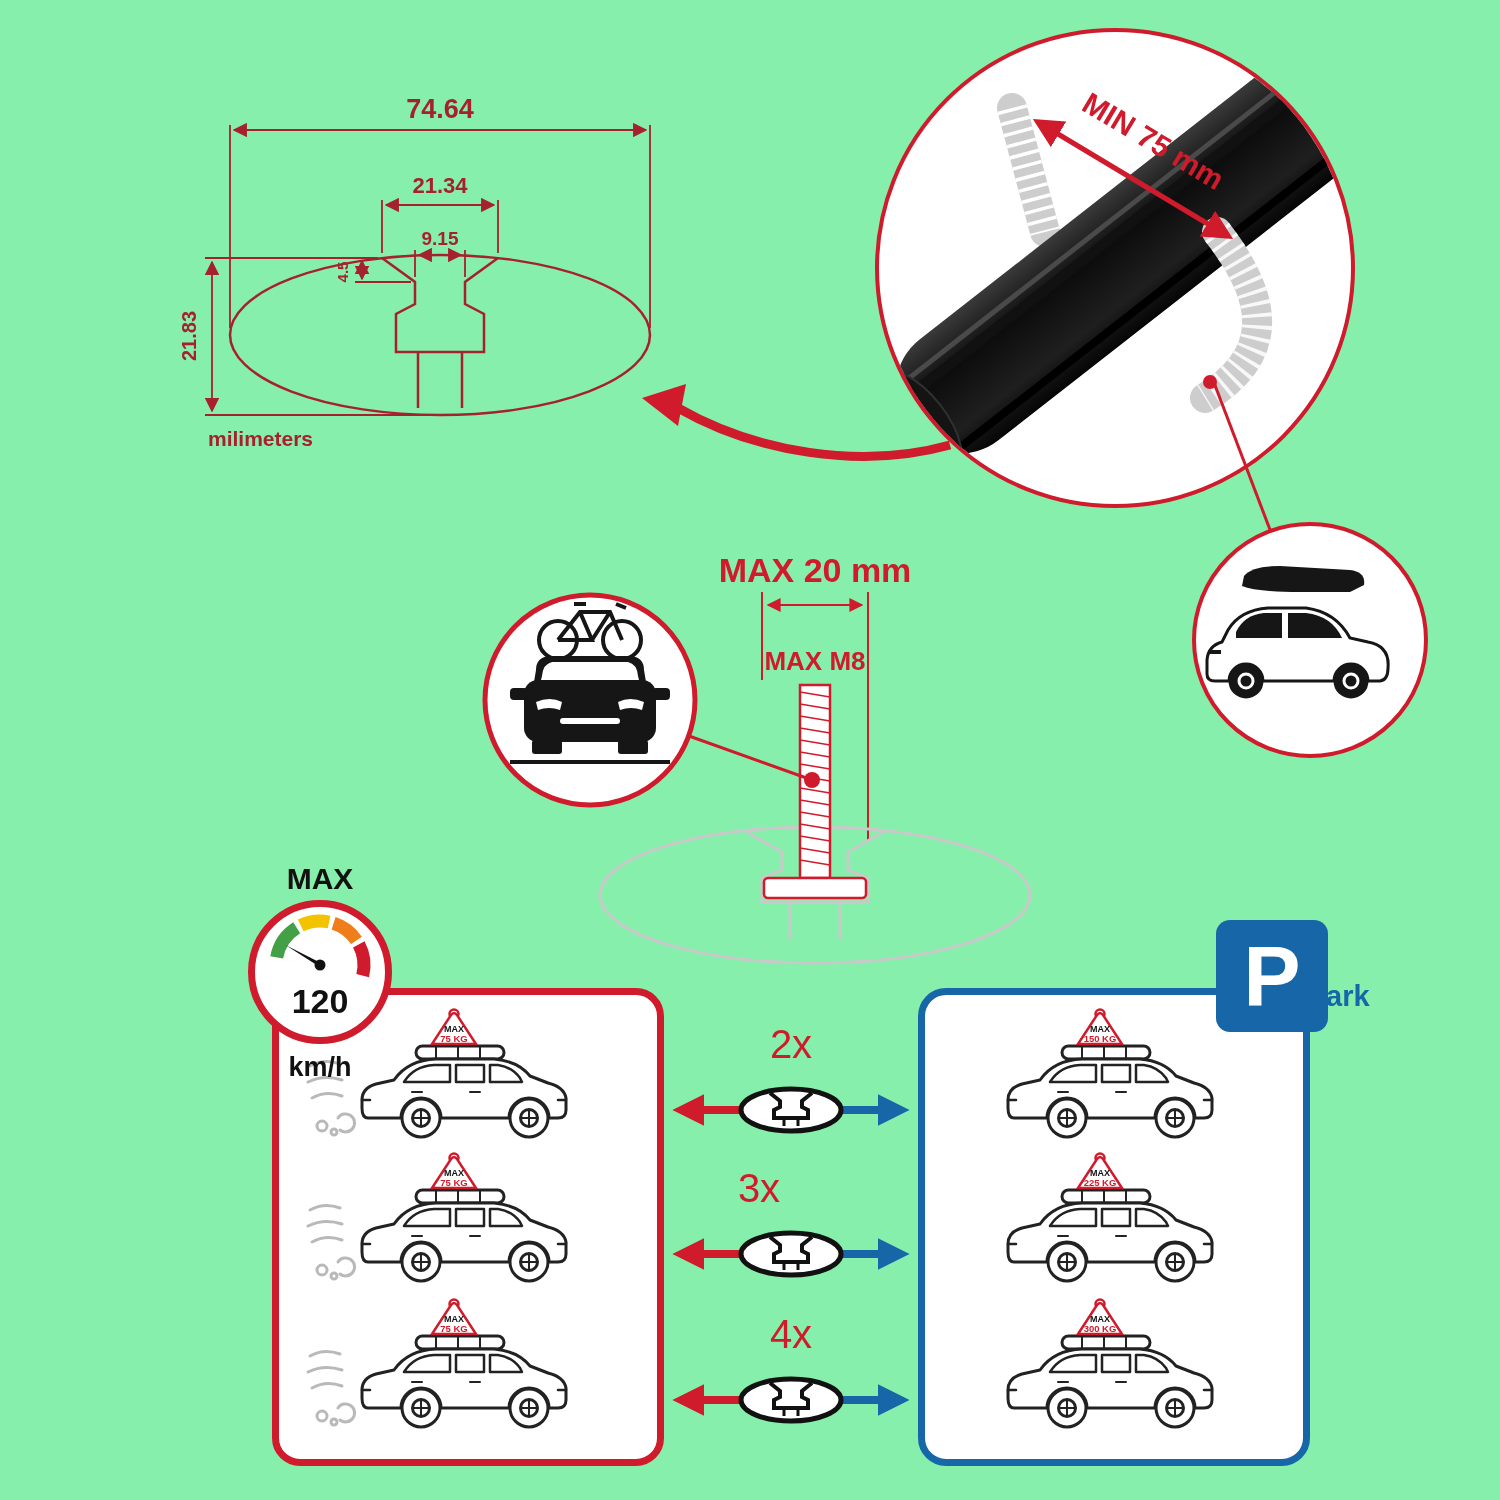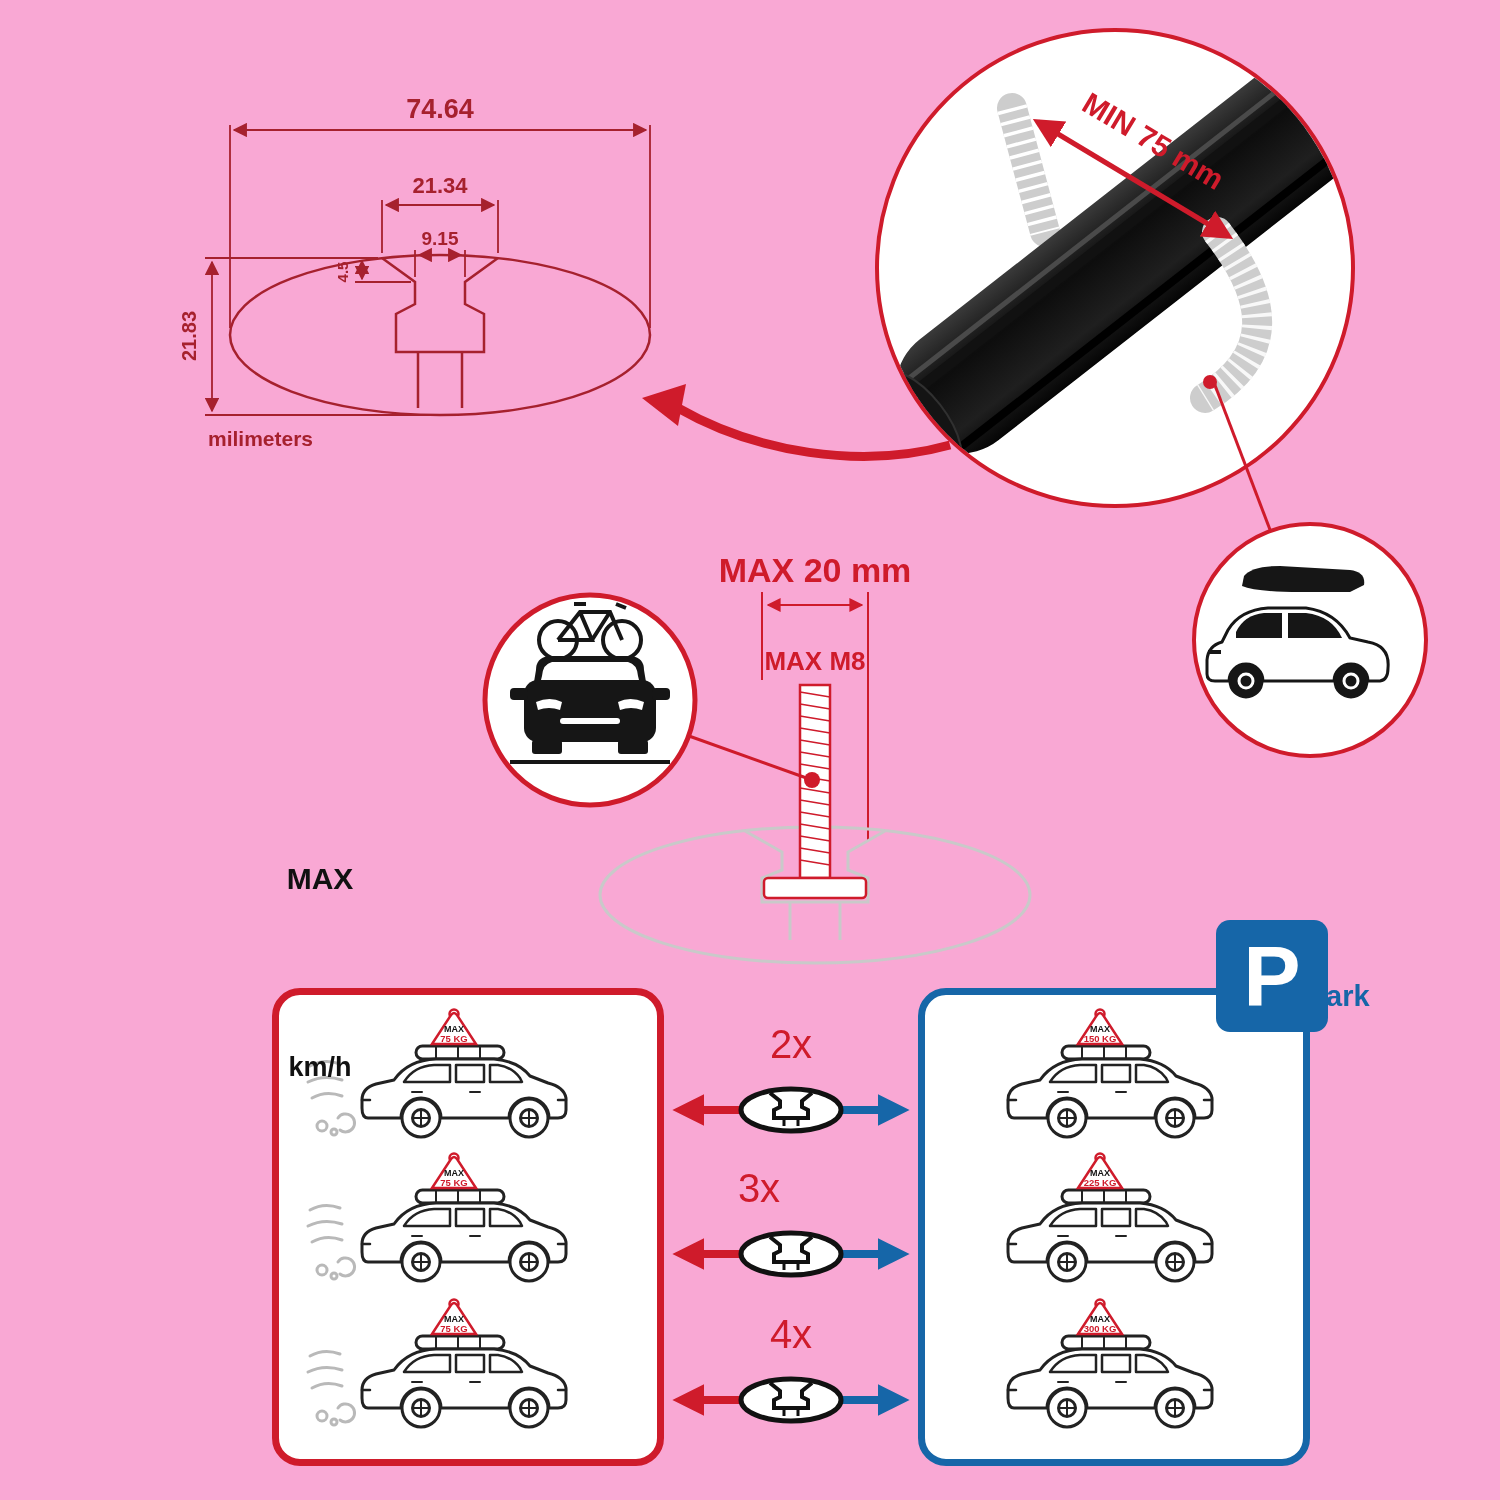--- a/index.html
+++ b/index.html
@@ -1,18 +1,18 @@
 <!DOCTYPE html>
 <html><head>
 <meta charset="utf-8">
 <style>
   *{margin:0;padding:0;box-sizing:border-box}
   html,body{background:#ffffff}
   body{font-family:"Liberation Sans",sans-serif}
-  .stage{position:relative;width:1500px;height:1500px;background:#f9a8d4;overflow:hidden}
+  .stage{position:relative;width:1500px;height:1500px;background:#86efac;overflow:hidden}
   .abs{position:absolute}
   svg text{font-family:"Liberation Sans",sans-serif}
   .panel{border-radius:28px;background:#fff}
   .red-panel{border:7px solid #cf1b2b}
   .blue-panel{border:7px solid #1666a8}
   .gauge{width:144px;height:144px;border:7px solid #cf1b2b;border-radius:50%;background:#fff;
          display:flex;align-items:center;justify-content:center;z-index:4}
   .park-square{width:112px;height:112px;background:#1666a8;border-radius:14px;color:#fff;
          display:flex;align-items:center;justify-content:center;font-size:86px;font-weight:bold;z-index:4}
   .blk-label{font-weight:bold;color:#111;text-align:center}
@@ -205,20 +205,33 @@
         <rect x="120" y="178" width="60" height="6" rx="3" fill="#fff"></rect>
         <path d="M70,222 H230" stroke="#161616" stroke-width="4"></path>
       </g>
     </g>
   </svg>
 
   <div class="panel red-panel abs" style="left:272px;top:988px;width:392px;height:478px"></div>
   <div class="panel blue-panel abs" style="left:918px;top:988px;width:392px;height:478px"></div>
 
   <div class="abs blk-label" style="left:248px;top:862px;width:144px;font-size:30px;z-index:5">MAX</div>
+  <div class="abs gauge" style="left:248px;top:900px">
+    <svg width="130" height="130" viewBox="0 0 130 130">
+      <g fill="none" stroke-width="13">
+        <path d="M21.7,50.3 A44,44 0 0 1 41.7,20.7" stroke="#43a047"></path>
+        <path d="M45.7,18.4 A44,44 0 0 1 74.1,15.0" stroke="#f3c300"></path>
+        <path d="M78.6,16.2 A44,44 0 0 1 101.5,33.4" stroke="#ef7d1a"></path>
+        <path d="M103.8,37.4 A44,44 0 0 1 107.7,68.6" stroke="#cf1b2b"></path>
+      </g>
+      <polygon points="30.4,38 68,62 62,54" fill="#111"></polygon>
+      <circle cx="65" cy="58" r="5.5" fill="#111"></circle>
+      <text x="65" y="106" font-size="34" font-weight="bold" fill="#111" text-anchor="middle">120</text>
+    </svg>
+  </div>
   <div class="abs blk-label" style="left:248px;top:1052px;width:144px;font-size:27px;z-index:5">km/h</div>
 
   <div class="abs park-square" style="left:1216px;top:920px">
     <span>P</span>
   </div>
   <div class="abs ark-label" style="left:1326px;top:980px">ark</div>
 
   <svg class="abs" style="left:302px;top:1008px" width="330" height="140" viewBox="0 0 330 140">
     <use href="#speedArt" x="6" y="48"></use>
     <use href="#carArt" x="50" y="18"></use>

